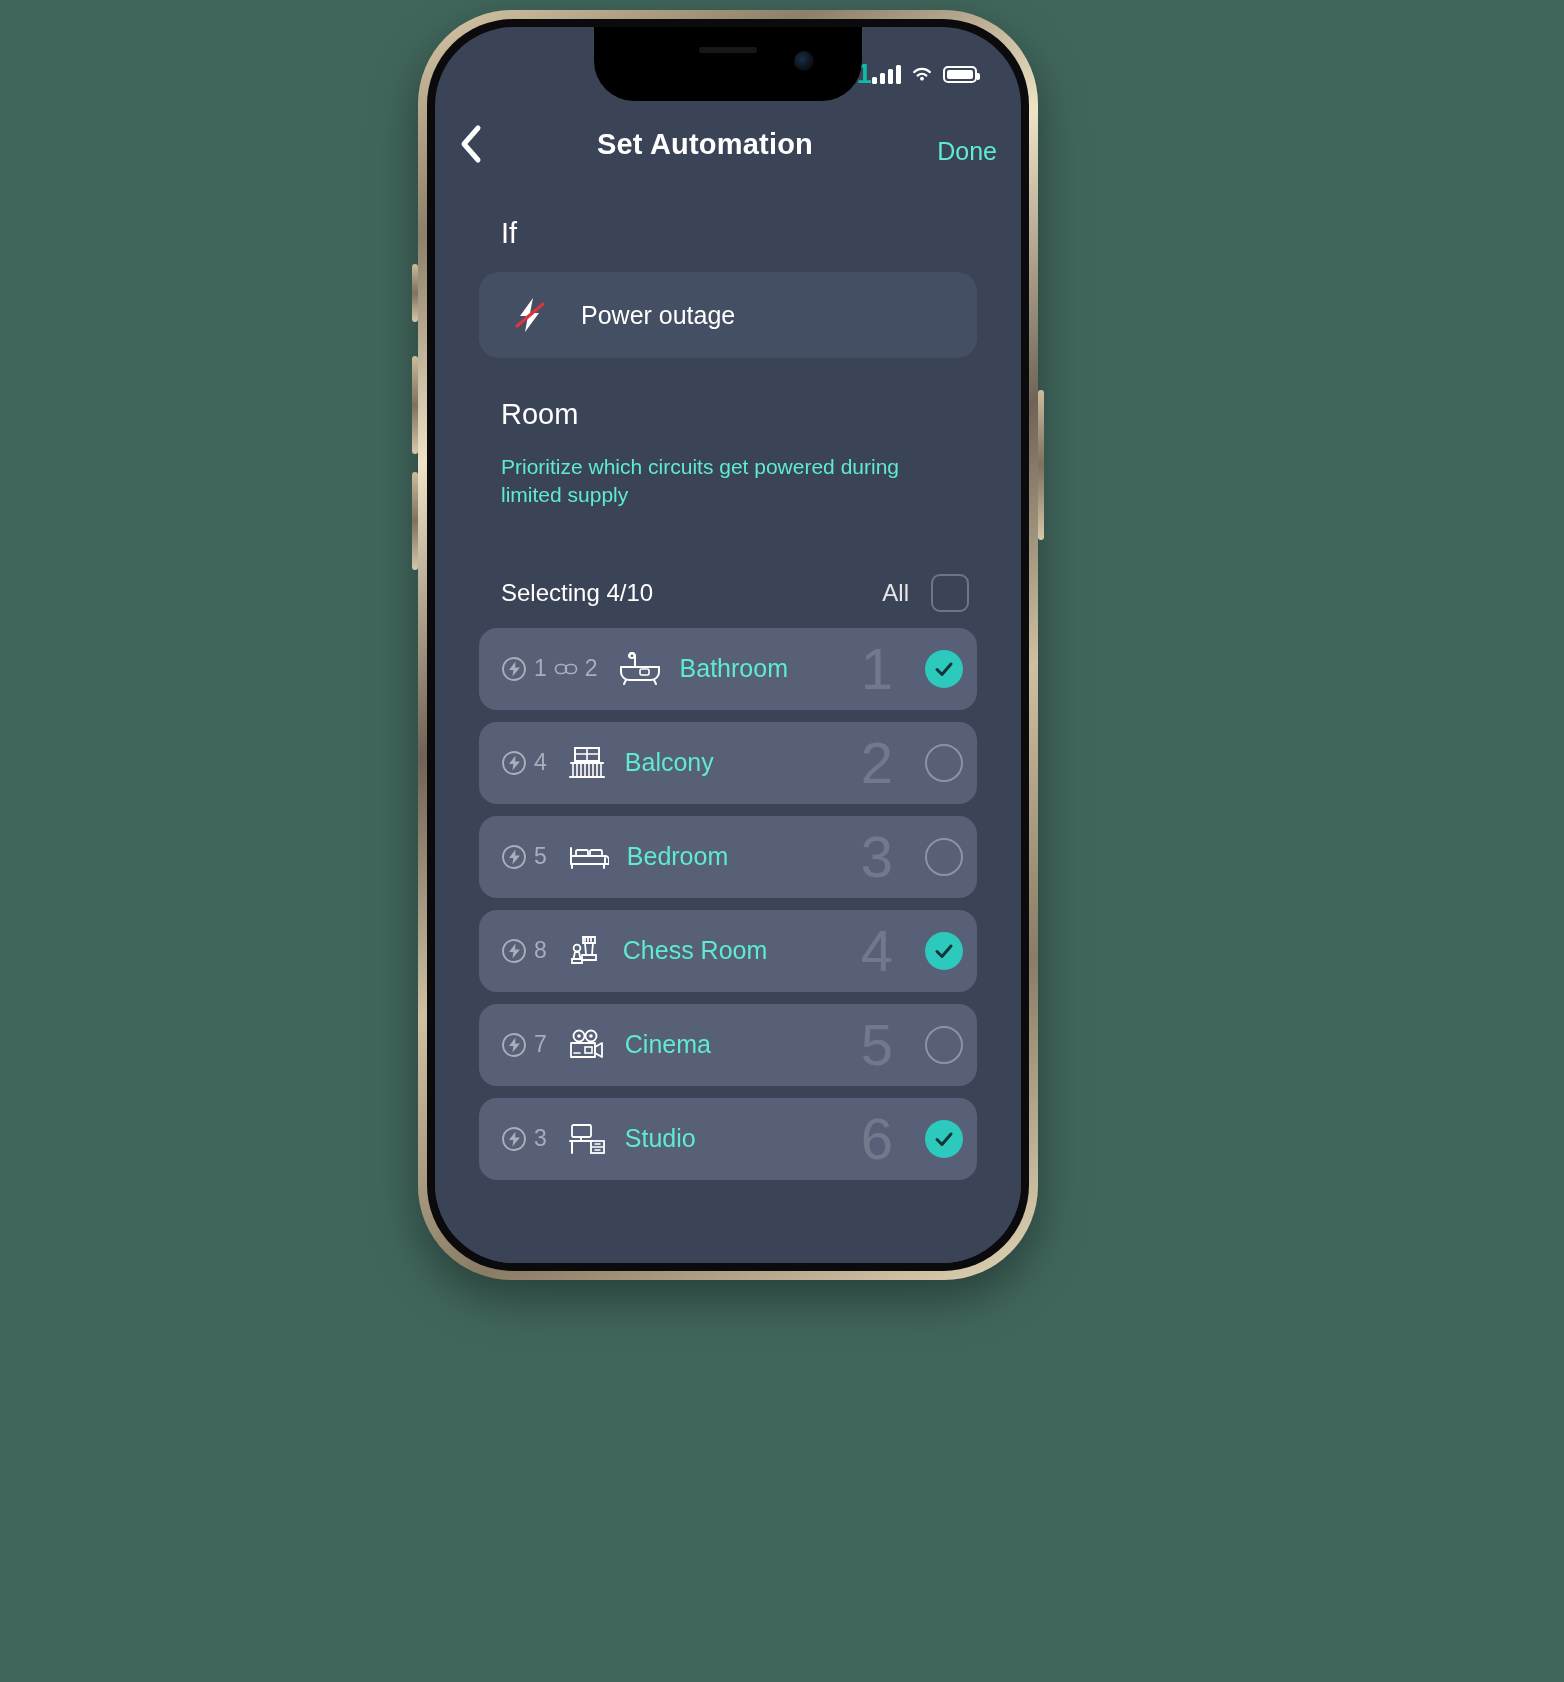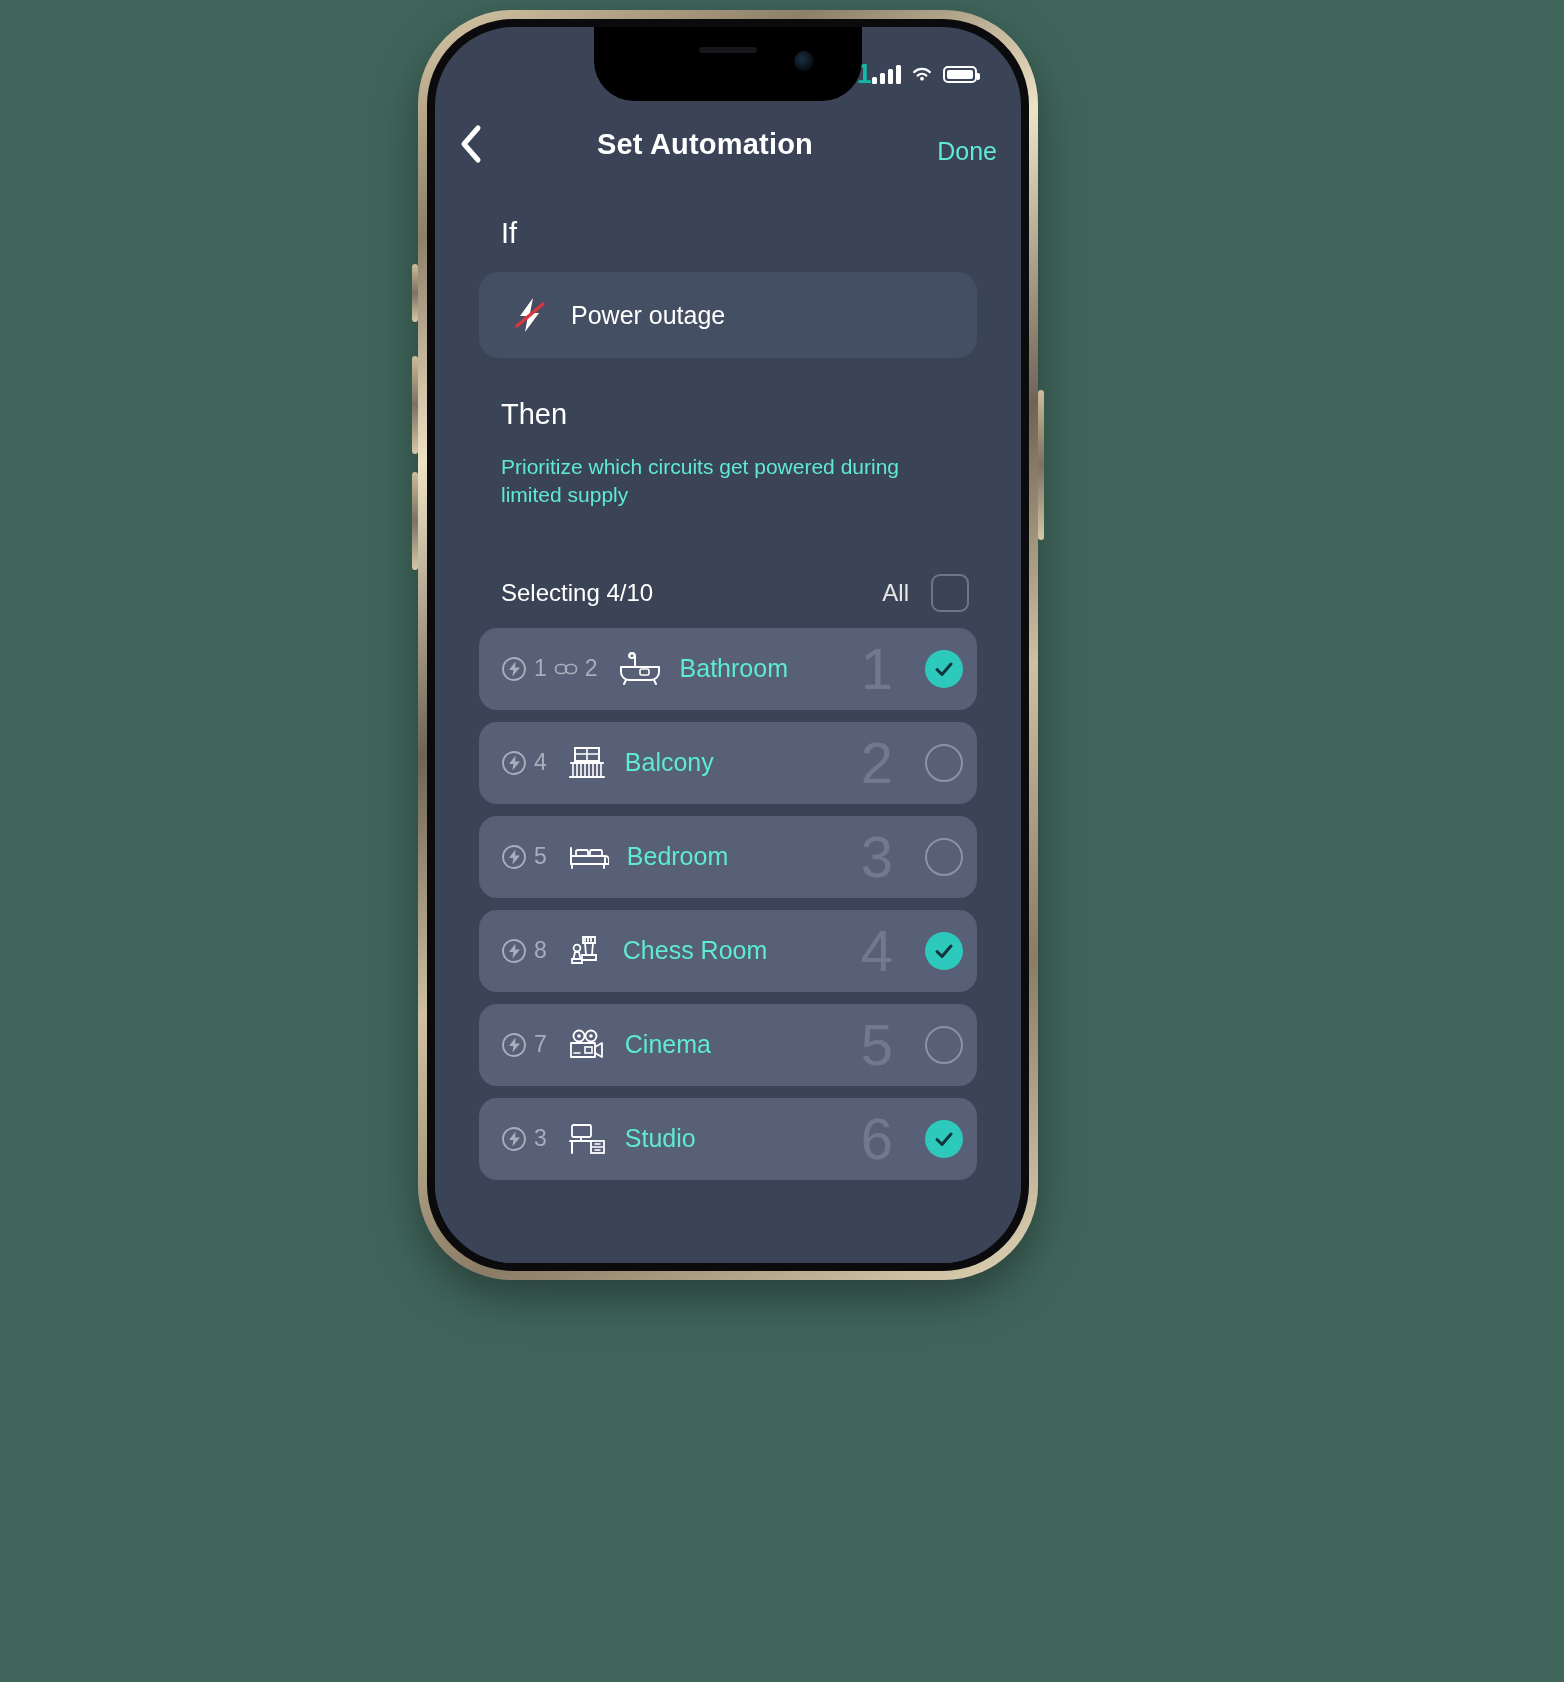--- a/index.html
+++ b/index.html
@@ -90,21 +90,21 @@
   
   #content {
     position: absolute; top: 150px; left: 0; right: 0; bottom: 0;
     padding: 0 44px;
     background: #3b4456;
   }
   .section-title { color: #fff; font-size: 29px; font-weight: 400; margin: 40px 0 22px 22px; }
 
   .action-card {
     background: #454f63; border-radius: 20px;
-    height: 86px; display: flex; align-items: center; padding: 0 34px; gap: 24px;
+    height: 86px; display: flex; align-items: center; padding: 0 34px; gap: 34px;
     cursor: pointer;
   }
   .action-label { color: #fff; font-size: 25px; }
 
   .helper-text {
     color: #5eead4; font-size: 21px; line-height: 1.35;
     margin: 22px 0 0 22px; max-width: 430px;
   }
 
   
@@ -197,21 +197,21 @@
         <div class="action-card">
           <span>
             <svg width="34" height="38" viewBox="0 0 34 38">
               <path d="M20 2 L7 20 H15 L12 36 L26 17 H17 Z" fill="#ffffff"></path>
               <path d="M4 30 L30 8" stroke="#d7373f" stroke-width="3.4" stroke-linecap="round"></path>
             </svg>
           </span>
           <span class="action-label">Power outage</span>
         </div>
 
-        <div class="section-title">Then</div>
+        <div class="section-title">Room</div>
         <div class="helper-text">Prioritize which circuits get powered during limited supply</div>
 
         <div id="select-header">
           <div id="selecting-count">Selecting 4/10</div>
           <div id="all-label">All</div>
           <div id="all-checkbox"></div>
         </div>
 
         <div id="room-list">
             <div class="room-row">

